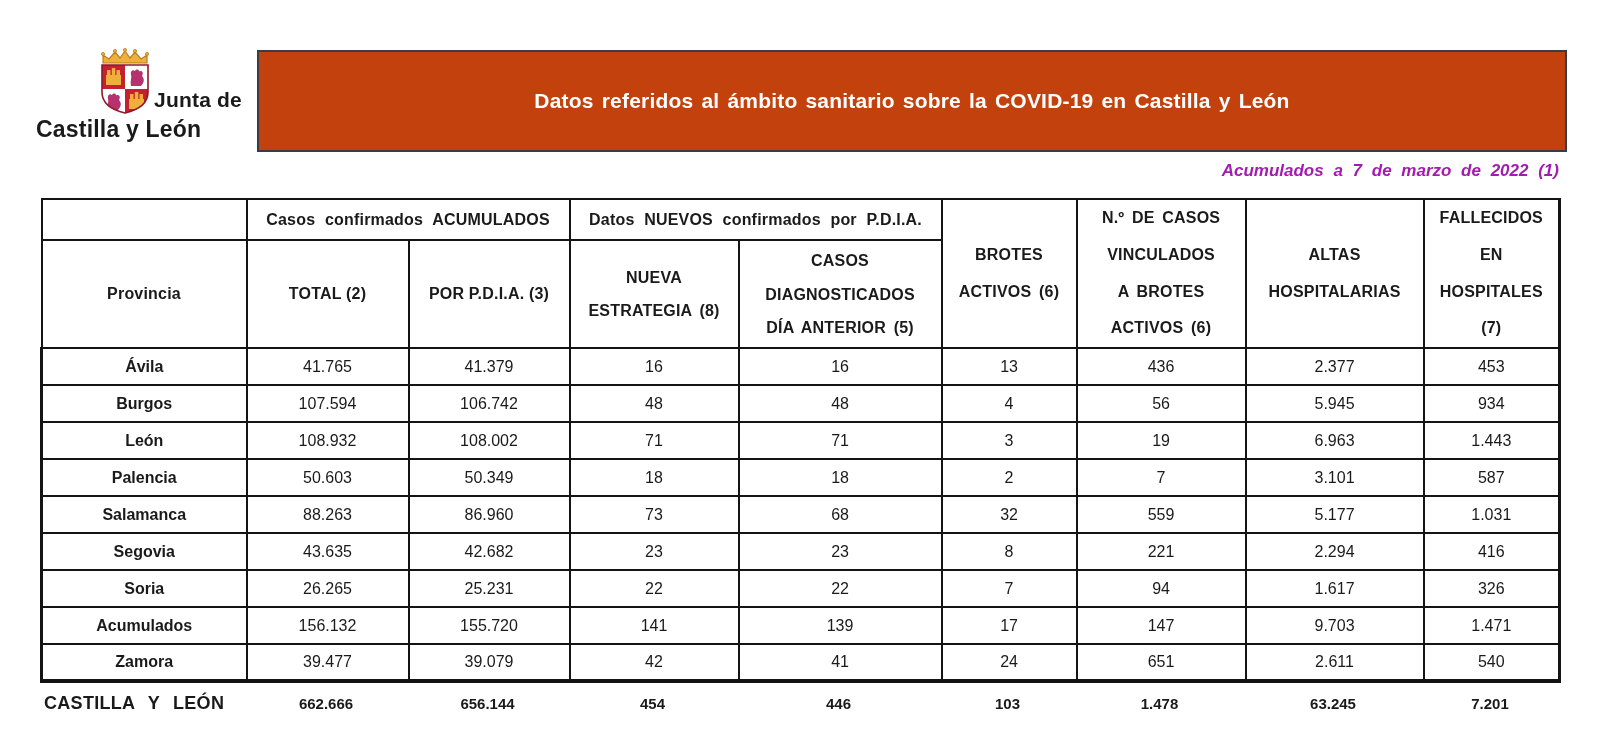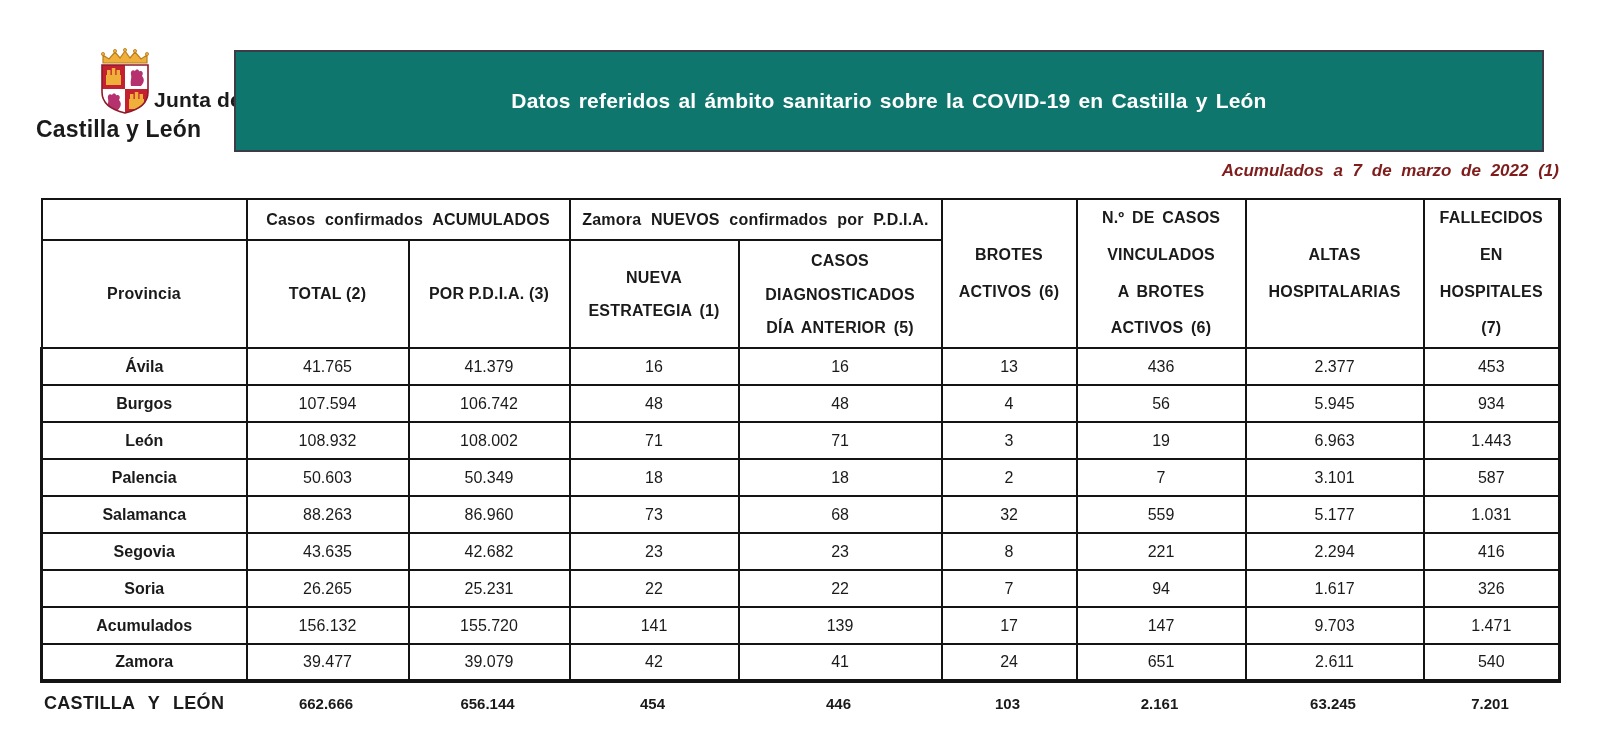--- a/index.html
+++ b/index.html
@@ -11,30 +11,30 @@
   .page { position:relative; width:1600px; height:726px; }
 
   
   .logo { position:absolute; left:36px; top:48px; width:190px; height:100px; }
   .logo .arms { position:absolute; left:62px; top:0; }
   .logo .l1 { position:absolute; left:118px; top:40px; font-size:21px; font-weight:bold; letter-spacing:0.2px; white-space:nowrap; }
   .logo .l2 { position:absolute; left:0px;  top:68px; font-size:23px; font-weight:bold; letter-spacing:0.2px; white-space:nowrap; }
 
   
   .banner {
-    position:absolute; left:234px; top:50px; width:1310px; height:102px;
-    background:#0f766e; border:2px solid #3c3c49; box-sizing:border-box;
+    position:absolute; left:257px; top:50px; width:1310px; height:102px;
+    background:#c2410c; border:2px solid #3c3c49; box-sizing:border-box;
     display:flex; align-items:center; justify-content:center;
   }
   .banner-title { color:#ffffff; font-weight:bold; font-size:21px; letter-spacing:0.2px; word-spacing:2px; }
 
   
   .subtitle {
     position:absolute; right:41px; top:161px;
-    font-size:17px; font-weight:bold; font-style:italic; color:#7f1d1d; word-spacing:5px;
+    font-size:17px; font-weight:bold; font-style:italic; color:#a21caf; word-spacing:5px;
   }
 
   
   .table-wrap { position:absolute; left:40px; top:198px; width:1518px; }
   table.data {
     border-collapse:collapse; table-layout:fixed; width:1518px;
   }
   table.data th, table.data td {
     border:2px solid #141414; padding:0; box-sizing:border-box;
     font-size:16px; text-align:center; vertical-align:middle;
@@ -125,40 +125,40 @@
           <col style="width:203px">
           <col style="width:135px">
         <col style="width:169px">
           <col style="width:178px">
           <col style="width:136px">
       </colgroup>
       <tbody>
           <tr>
         <th class="corner"></th>
         <th class="group" colspan="2">Casos confirmados ACUMULADOS</th>
-        <th class="group" colspan="2">Zamora NUEVOS confirmados por P.D.I.A.</th>
+        <th class="group" colspan="2">Datos NUEVOS confirmados por P.D.I.A.</th>
         <th class="span2" rowspan="2">BROTES
 ACTIVOS (6)</th>
         <th class="span2" rowspan="2">N.º DE CASOS
 VINCULADOS
 A BROTES
 ACTIVOS (6)</th>
         <th class="span2" rowspan="2">ALTAS
 HOSPITALARIAS</th>
         <th class="span2 b-right" rowspan="2">FALLECIDOS
 EN
 HOSPITALES
 (7)</th>
       </tr>
       <tr class="hrow2">
         <th class="thick-tl">Provincia</th>
         <th>TOTAL (2)</th>
         <th>POR P.D.I.A. (3)</th>
         <th class="multi">NUEVA
-ESTRATEGIA (1)</th>
+ESTRATEGIA (8)</th>
         <th class="multi">CASOS
 DIAGNOSTICADOS
 DÍA ANTERIOR (5)</th>
       </tr>
 
       <tr class="drow">
         <td class="prov b-left">Ávila</td>
         <td class="num">41.765</td>
         <td class="num">41.379</td>
         <td class="num">16</td>
@@ -259,19 +259,19 @@
     </tbody>
       </table>
 
     <div class="totals">
       <div class="t-label">CASTILLA Y LEÓN</div>
       <div class="t-num">662.666</div>
       <div class="t-num">656.144</div>
       <div class="t-num">454</div>
       <div class="t-num">446</div>
       <div class="t-num">103</div>
-      <div class="t-num">2.161</div>
+      <div class="t-num">1.478</div>
       <div class="t-num">63.245</div>
       <div class="t-num">7.201</div>
     </div>
   </div>
 
 </div>
 
 </body></html>

